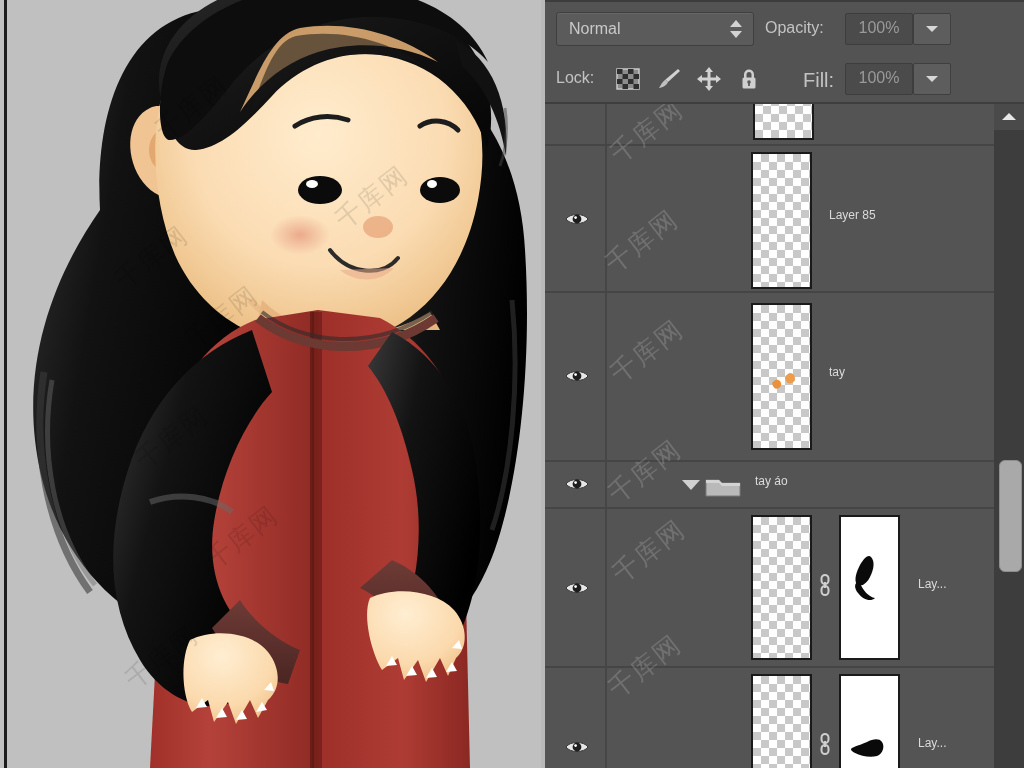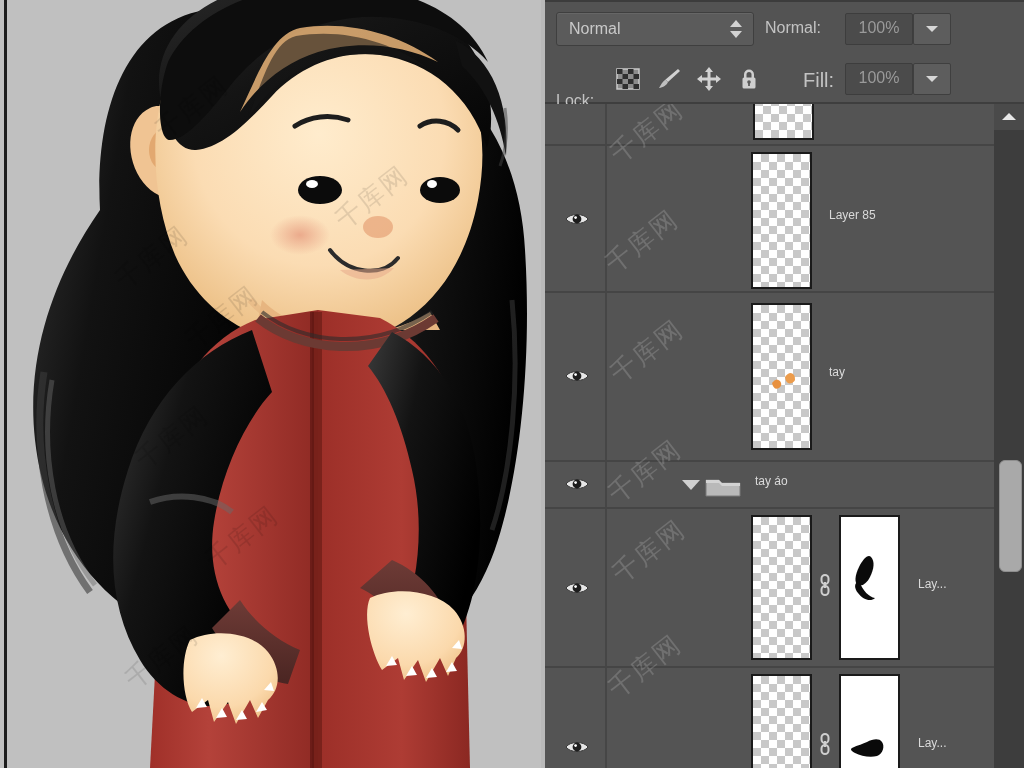--- a/index.html
+++ b/index.html
@@ -74,21 +74,21 @@
     position:absolute;left:50%;top:50%;margin-left:-6px;margin-top:-3px;
     width:0;height:0;border-left:6px solid transparent;border-right:6px solid transparent;
     border-top:6px solid #d6d6d6;
   }
 
   
   #lock-row{
     position:absolute;left:0;top:54px;width:479px;height:48px;background:#535353;
     border-bottom:2px solid #3e3e3e;
   }
-  #lock-label{position:absolute;left:11px;top:15px;color:#c3c3c3;font-size:16px;margin-top:23px;}
+  #lock-label{position:absolute;left:11px;top:15px;color:#c3c3c3;font-size:16px;}
   .lock-icon{position:absolute;top:12px;width:26px;height:26px;}
   #lock-transparent{left:70px;}
   #lock-paint{left:111px;}
   #lock-move{left:151px;}
   #lock-all{left:191px;}
 
   #fill-label{position:absolute;left:258px;top:15px;color:#c3c3c3;font-size:20px;}
   #fill-field{
     position:absolute;left:300px;top:9px;width:66px;height:30px;
     background:#4b4b4b;border:1px solid #3d3d3d;border-radius:2px;
@@ -332,21 +332,21 @@
     <div id="panel-topline"></div>
 
     <div id="blend-row">
       <div id="blend-select">
         <span id="blend-label">Normal</span>
         <span id="blend-spin">
           <span class="spin-up"></span>
             <span class="spin-dn"></span>
         </span>
       </div>
-      <span id="opacity-label">Normal:</span>
+      <span id="opacity-label">Opacity:</span>
       <div id="opacity-field">
         <span id="opacity-value">100%</span>
       </div>
       <div id="opacity-arrow">
         <span class="dd-tri"></span>
       </div>
     </div>
 
     <div id="lock-row">
       <span id="lock-label">Lock:</span>

